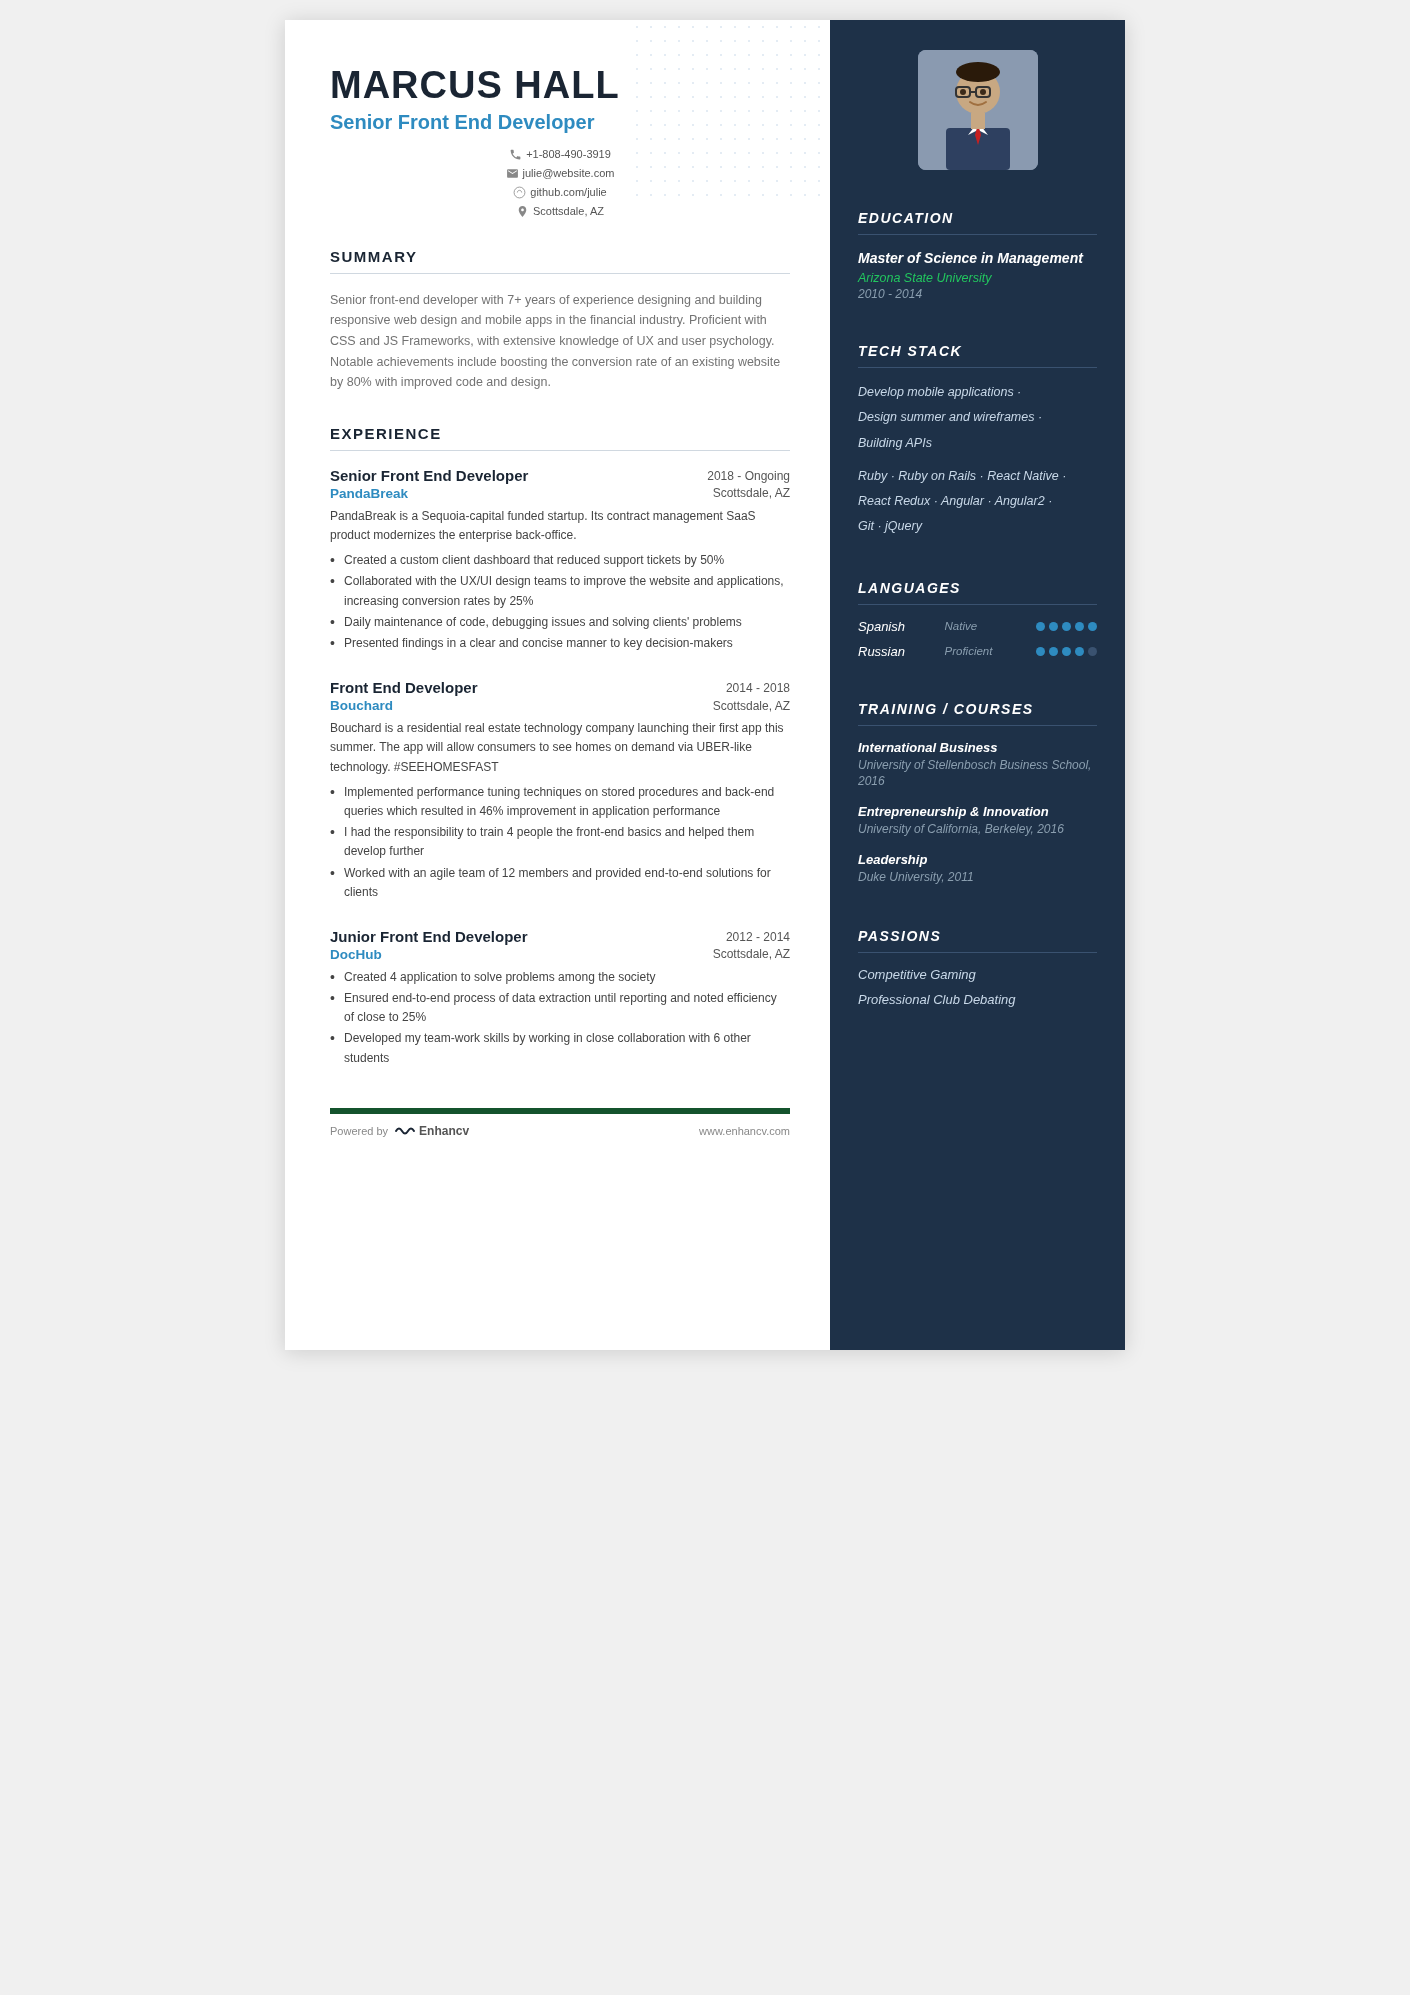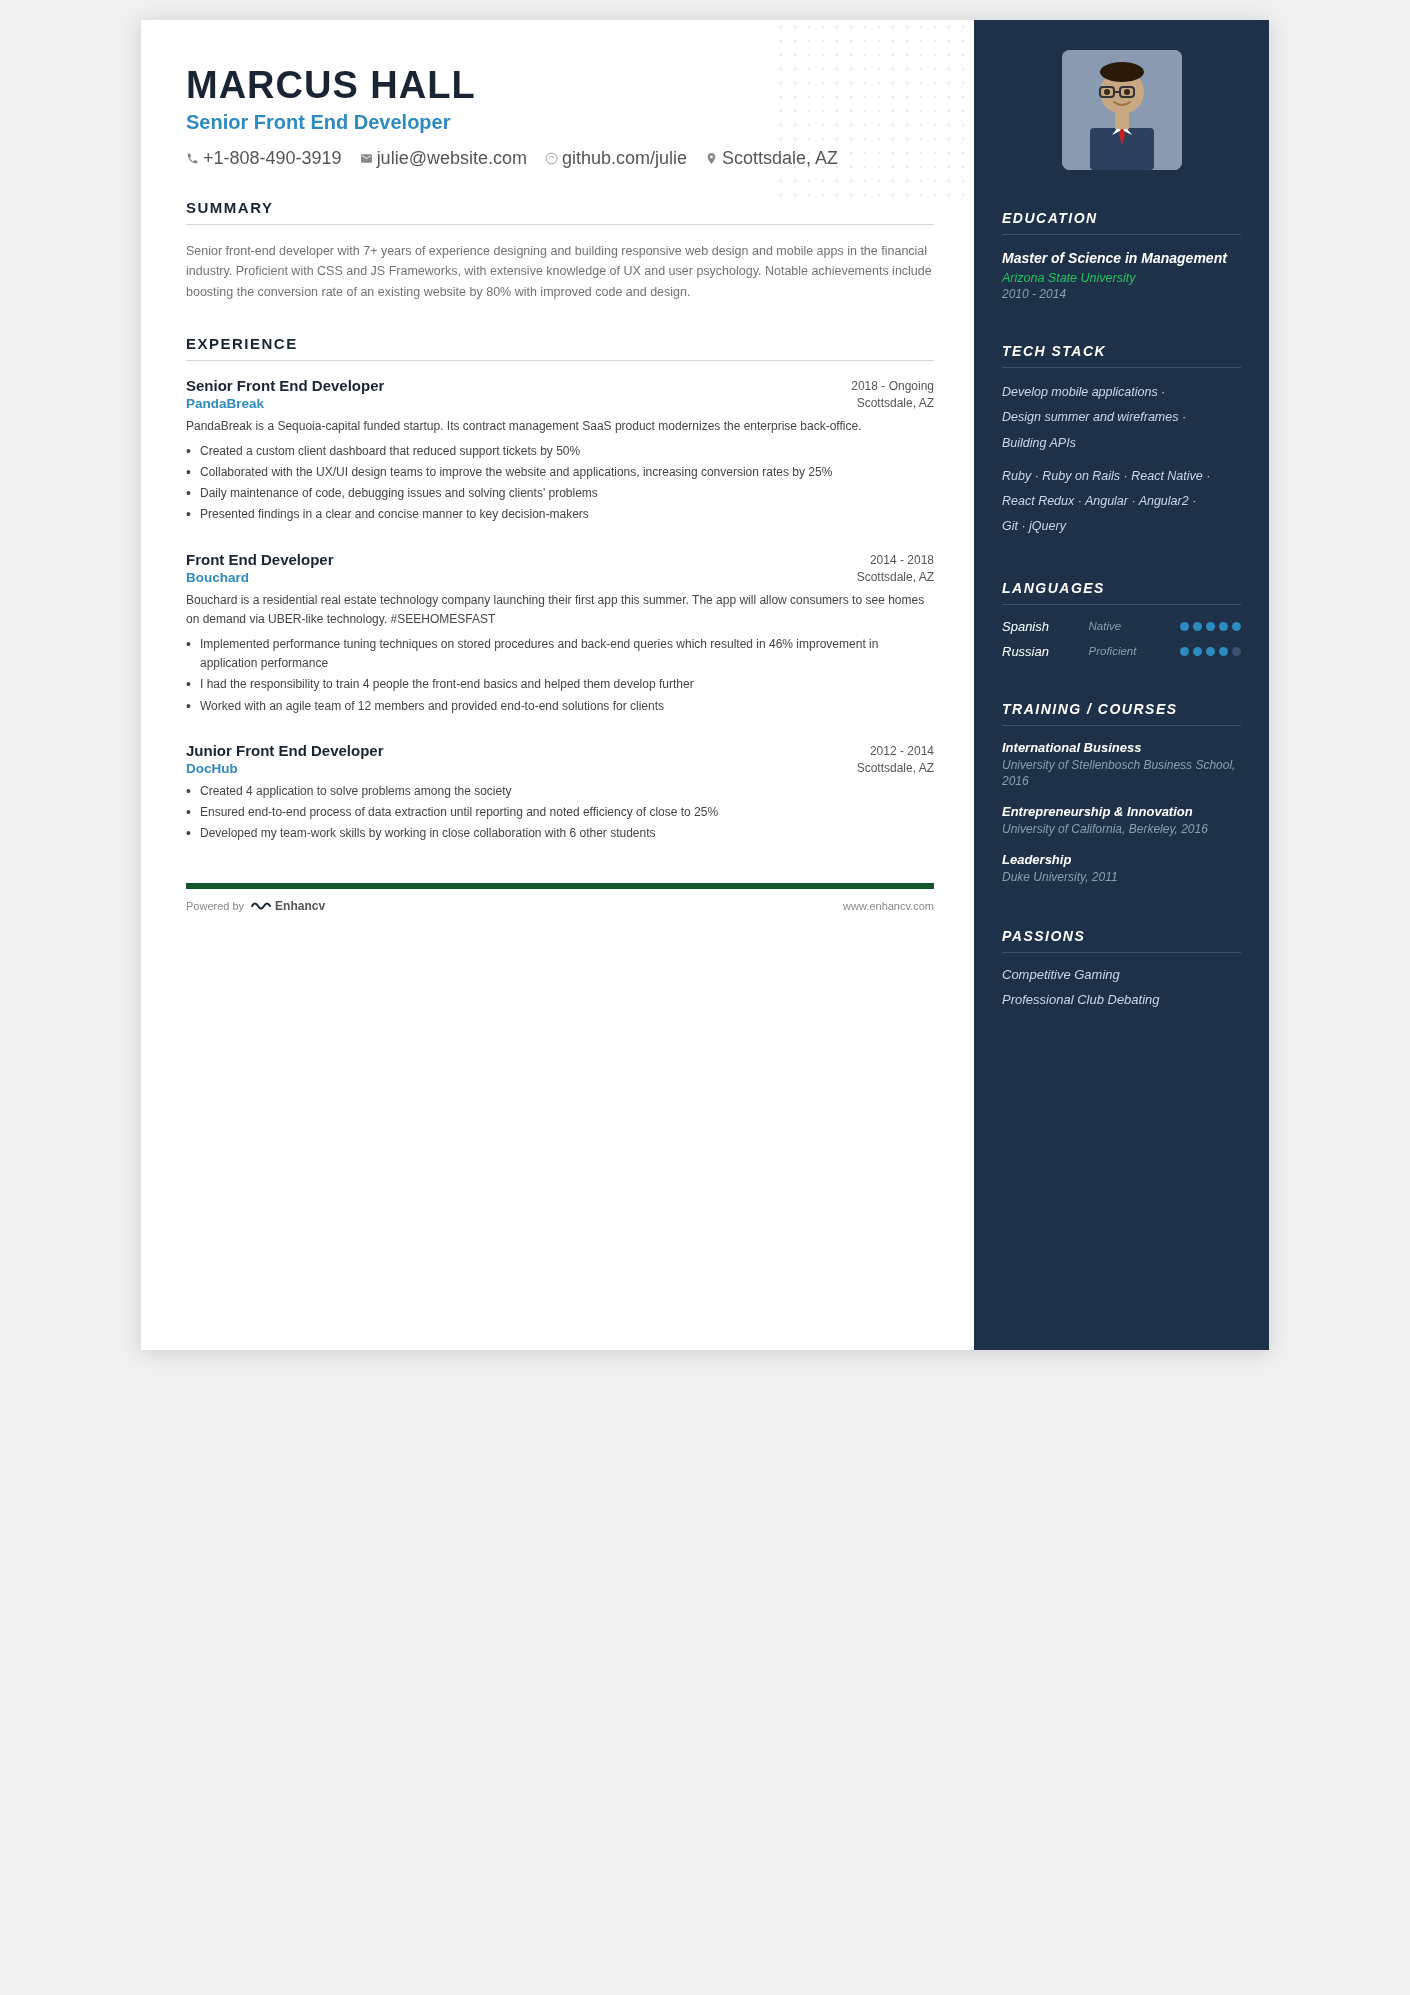--- a/index.html
+++ b/index.html
@@ -6,21 +6,21 @@
     body {
       font-family: 'Arial', sans-serif;
       background: #f0f0f0;
       display: flex;
       justify-content: center;
       align-items: flex-start;
       min-height: 100vh;
       padding: 20px;
     }
     .resume {
-      width: 1128px;
+      width: 840px;
       background: white;
       display: flex;
       flex-direction: row;
       min-height: 1330px;
       box-shadow: 0 2px 20px rgba(0,0,0,0.15);
       justify-content: space-between;
     }
     
     .left-col {
       flex: 1;
@@ -52,25 +52,26 @@
     }
     .job-title {
       font-size: 20px;
       color: #2e8bc0;
       font-weight: 600;
       margin-bottom: 14px;
     }
     .contact-row {
       display: flex;
       flex-wrap: wrap;
-      gap: 6px 18px;
-      font-size: 18px;
+      gap: 6px 28px;
+      font-size: 11px;
       color: #555;
       margin-bottom: 30px;
       align-items: center;
+      flex-direction: column;
     }
     .contact-item {
       display: flex;
       align-items: center;
       gap: 4px;
     }
     .contact-item svg {
       width: 13px;
       height: 13px;
       flex-shrink: 0;

